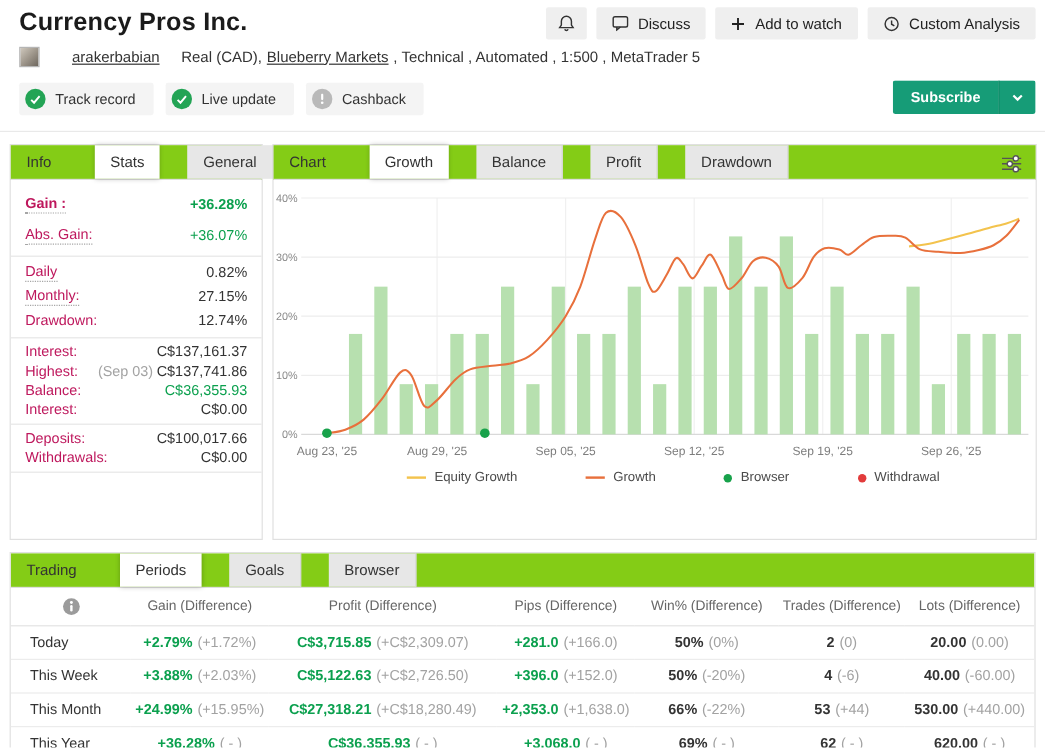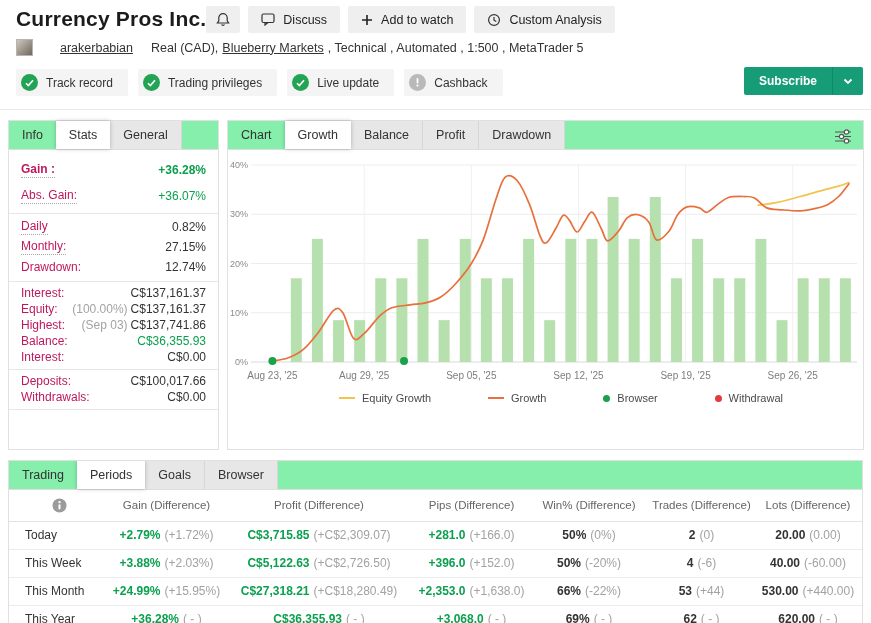--- a/index.html
+++ b/index.html
@@ -4,21 +4,21 @@
 <style>
   * { box-sizing: border-box; }
   html,body { margin:0; padding:0; }
   body {
     width:871px; height:623px; overflow:hidden;
     font-family:"Liberation Sans", sans-serif;
     background:#ffffff; color:#333;
   }
   
   header { padding:4px 8px 0 16px; border-bottom:1px solid #e9e9e9; }
-  .hdr-top { display:flex; align-items:flex-start; }
+  .hdr-top { display:flex; justify-content:space-between; align-items:flex-start; }
   h1 { font-size:21px; margin:3px 0 5px; color:#1b1b1b; font-weight:700; letter-spacing:.2px; }
   .hdr-actions { display:flex; gap:8px; padding-top:2px; }
   .btn {
     display:flex; align-items:center; gap:8px;
     background:#efefef; border:none; border-radius:2px;
     height:27px; padding:0 13px; font-size:12.5px; color:#222;
     font-family:inherit; cursor:pointer; white-space:nowrap;
   }
   .icon-btn { padding:0 10px; }
   .hdr-account { display:flex; align-items:center; font-size:12.5px; margin:3px 0 10px; }
@@ -30,21 +30,21 @@
   .badge { display:flex; align-items:center; gap:8px; background:#f4f4f4; height:27px; padding:0 15px 0 5px; font-size:12px; color:#333; border-radius:2px; }
   .badge-ico { width:17px; height:17px; border-radius:50%; flex:none; display:flex; align-items:center; justify-content:center; }
   .badge-ico.ok { background:#23a455; }
   .badge-ico.warn { background:#b9b9b9; }
   .subscribe { position:absolute; right:0; top:1px; display:flex; height:28px; border-radius:2px; overflow:hidden; }
   .subscribe .main { background:#169c77; color:#fff; font-weight:700; font-size:12px; display:flex; align-items:center; padding:0 15px; cursor:pointer; }
   .subscribe .drop { background:#169c77; border-left:1px solid #0f8a67; display:flex; align-items:center; padding:0 10px; cursor:pointer; }
   
   .row-main { display:flex; gap:8px; padding:10px 8px 0; align-items:stretch; }
   .panel { border:1px solid #e0e0e0; background:#fff; }
-  .tabs { display:flex; border-bottom:1px solid #dedede; background:#86efac; height:29px; position:relative; }
+  .tabs { display:flex; border-bottom:1px solid #dedede; background:#84cc16; height:29px; position:relative;gap:23px; }
   .tab { display:flex; align-items:center; padding:0 13px; font-size:12.5px; color:#333; background:#e7e7e7; border-right:1px solid #d6d6d6; cursor:pointer; white-space:nowrap; }
   .tab.first { background:transparent; border-right:none; }
   .tab.active { background:#fff; box-shadow:0 0 4px rgba(0,0,0,.25); border-right:none; z-index:2; }
   
   .stats-panel { width:211px; flex:none; height:330px; }
   .stats-body { padding:7px 12px 0; font-size:12px; }
   .srow { display:flex; justify-content:space-between; align-items:center; }
   .g1 .srow { height:26px; }
   .g2 .srow { height:20px; }
   .g3 .srow, .g4 .srow { height:16px; }
@@ -129,28 +129,20 @@
             </svg>
           </span>
         <span>Track record</span>
       </div>
       <div class="badge">
         <span class="badge-ico ok">
             <svg class="mini" width="9" height="8" viewBox="0 0 9 8">
               <path d="M1 4.2 3.4 6.6 8 1.2" fill="none" stroke="#fff" stroke-width="1.6"></path>
             </svg>
           </span>
-        <span>Trading privileges</span>
-      </div>
-      <div class="badge">
-        <span class="badge-ico ok">
-            <svg class="mini" width="9" height="8" viewBox="0 0 9 8">
-              <path d="M1 4.2 3.4 6.6 8 1.2" fill="none" stroke="#fff" stroke-width="1.6"></path>
-            </svg>
-          </span>
         <span>Live update</span>
       </div>
       <div class="badge">
         <span class="badge-ico warn">
             <svg class="mini" width="3" height="9" viewBox="0 0 3 9">
               <rect x="0.6" y="0" width="1.8" height="5.5" rx="0.9" fill="#fff"></rect>
               <circle cx="1.5" cy="7.6" r="1.1" fill="#fff"></circle>
             </svg>
           </span>
         <span>Cashback</span>
@@ -198,24 +190,20 @@
           <div class="srow">
               <span class="slabel">Drawdown:</span>
               <span class="sval">12.74%</span>
             </div>
         </div>
         <div class="sdivider"></div>
         <div class="g3">
           <div class="srow">
               <span class="slabel">Interest:</span>
               <span class="sval">C$137,161.37</span>
-            </div>
-          <div class="srow">
-              <span class="slabel">Equity:</span>
-              <span class="sval"><span class="prefix">(100.00%)</span><span>C$137,161.37</span></span>
             </div>
           <div class="srow">
               <span class="slabel">Highest:</span>
               <span class="sval"><span class="prefix">(Sep 03)</span><span>C$137,741.86</span></span>
             </div>
           <div class="srow">
               <span class="slabel">Balance:</span>
               <span class="sval green">C$36,355.93</span>
             </div>
           <div class="srow">

